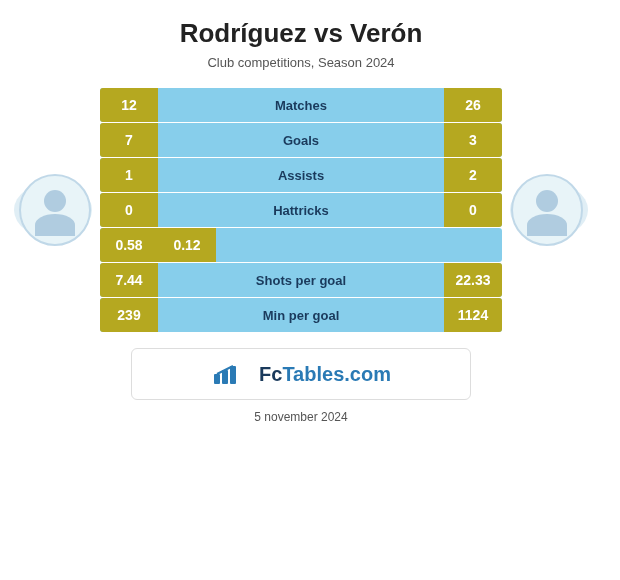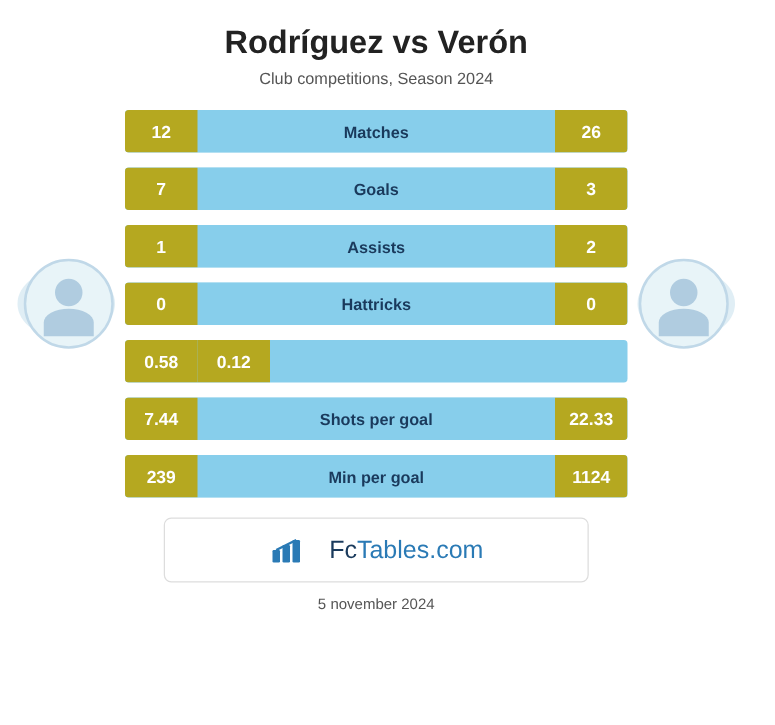--- a/index.html
+++ b/index.html
@@ -87,21 +87,21 @@
       width: 40px;
       height: 22px;
       border-radius: 50% 50% 0 0;
       background: #b0cce0;
     }
 
     .stats-rows {
       flex: 1;
       display: flex;
       flex-direction: column;
-      gap: 12px;
+      gap: 1px;
     }
 
     .stat-row {
       display: flex;
       flex-direction: row;
       align-items: center;
       height: 34px;
       border-radius: 3px;
       overflow: hidden;
       background: #87CEEB;
@@ -158,21 +158,21 @@
       border: 1.5px solid #ddd;
       border-radius: 6px;
       display: flex;
       align-items: center;
       justify-content: center;
       gap: 8px;
     }
 
     .brand-text {
       font-size: 20px;
-      font-weight: normal;
+      font-weight: bold;
       color: #1a3a5c;
       margin-left: 12px;
     }
 
     .brand-text span {
       color: #2a7ab5;
     }
 
     .footer-date {
       margin-top: 10px;

